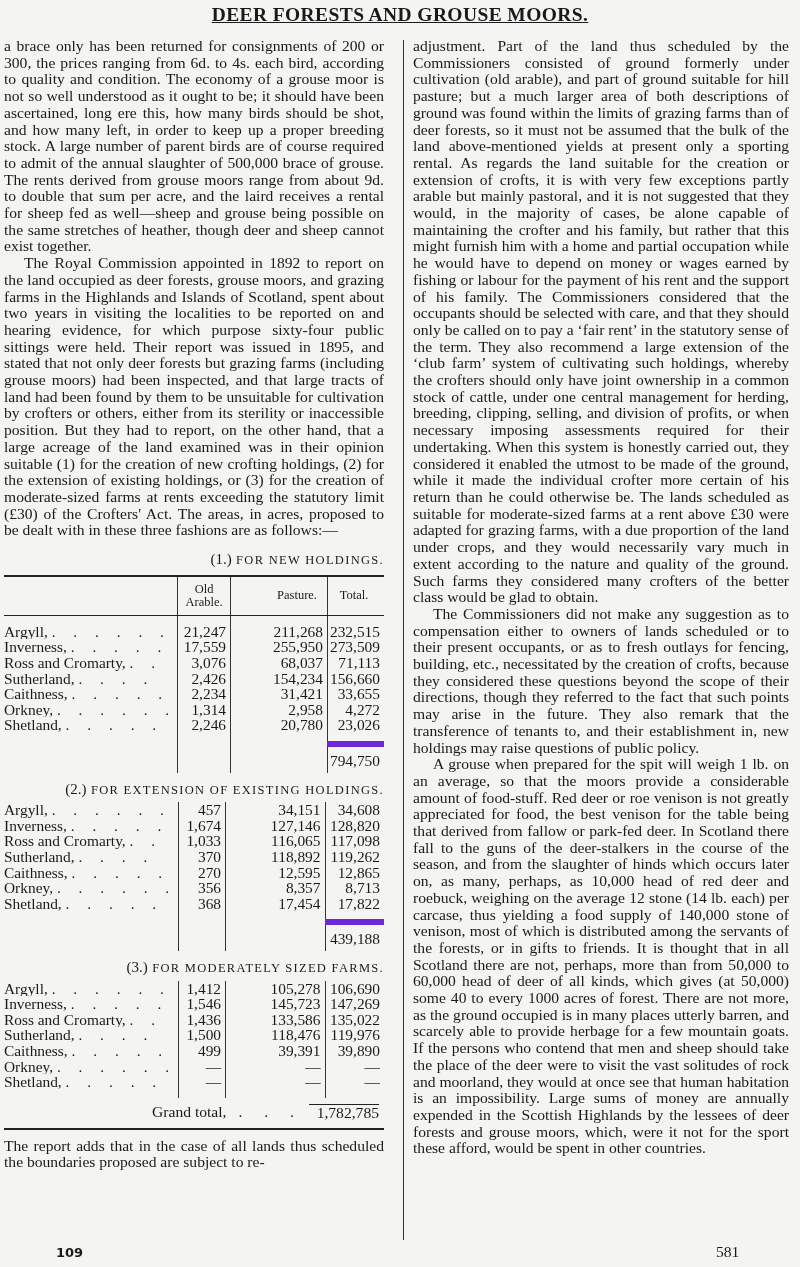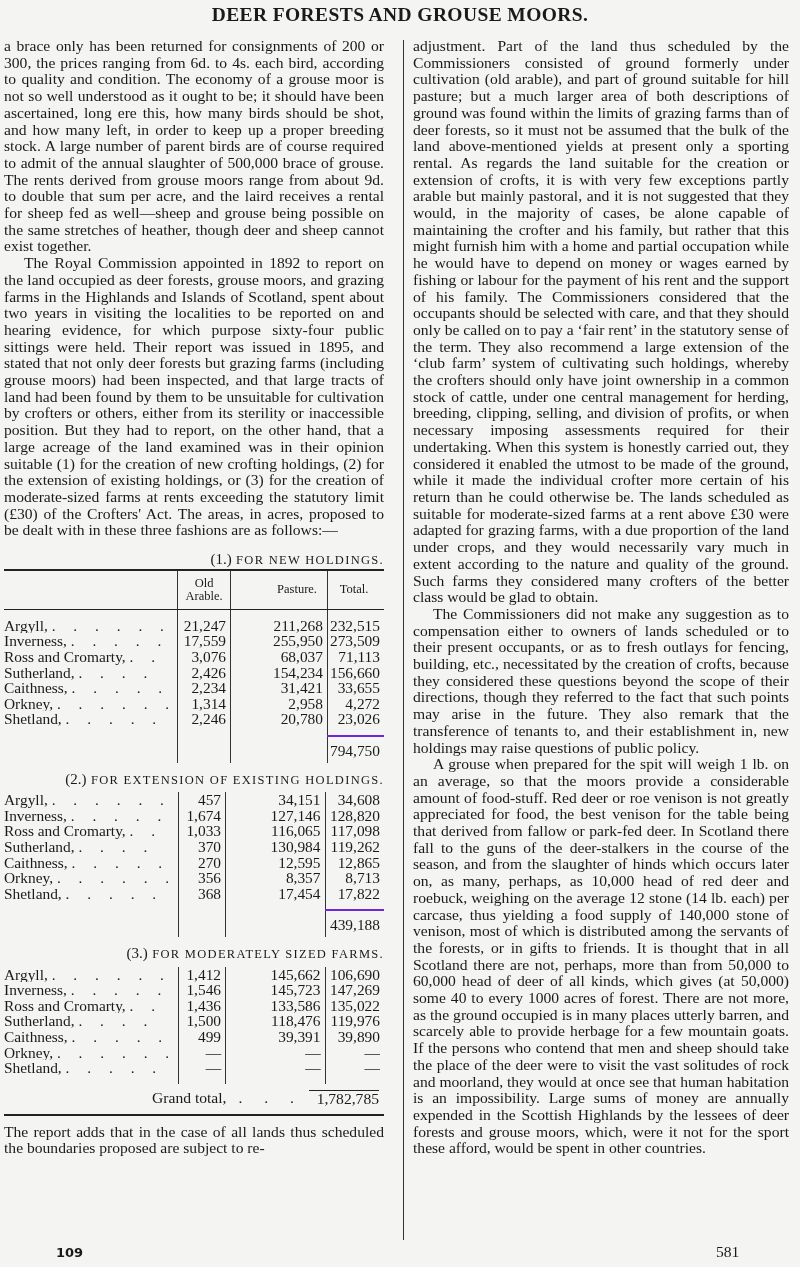--- a/index.html
+++ b/index.html
@@ -6,20 +6,21 @@
   body {
     width: 800px; height: 1267px; overflow: hidden;
     background: #f4f4f2; color: #1a1a1a;
     font-family: "Liberation Serif", "DejaVu Serif", serif;
     position: relative;
   }
   .running-head {
     position: absolute; top: 4px; left: 0; width: 800px;
     text-align: center; font-size: 19.5px; letter-spacing: 0.4px;
     font-weight: bold;
+    text-decoration: underline;
   }
   .col {
     position: absolute; top: 38px;
     font-size: 15.6px; line-height: 16.7px;
     text-align: justify;
   }
   .col-left { left: 4px; width: 380px; }
   .col-right { left: 413px; width: 376px; }
   .col-rule {
     position: absolute; left: 403px; top: 40px; width: 1px; height: 1200px;
@@ -39,21 +40,21 @@
   table.acres td { padding: 0; }
   table.acres td.name { width: 178px; text-align: left; white-space: nowrap; overflow: hidden; }
   table.acres td.num { text-align: right; padding-right: 4px; border-left: 1px solid #333; }
   table.acres td.c1 { width: 58px; }
   table.acres td.c2 { width: 64px; padding-left: 40px; }
   table.acres td.c3 { width: 64px; }
   .dots { letter-spacing: 7px; }
   .thead-row td { height: 38px; vertical-align: middle; text-align: center !important; font-size: 12.5px; line-height: 13px; }
   .top-rule { border-top: 2px solid #222; }
   .head-rule td { border-bottom: 1px solid #222; }
-  .sum-row td.c3 { border-top: 2px solid #6d28d9; }
+  .sum-row td.c3 { border-top: 6px solid #6d28d9; }
   .spacer td { height: 8px; }
   .grand {
     display: flex; justify-content: flex-end; font-size: 15.6px;
     padding-right: 5px; margin-top: 6px;
   }
   .grand .lbl { margin-right: 12px; }
   .grand .gdots { letter-spacing: 9px; margin-right: 6px; }
   .grand .val { border-top: 1px solid #222; min-width: 70px; text-align: right; }
   .hr { border-top: 2px solid #222; margin: 6px 0 8px; }
   .folio {
@@ -72,21 +73,21 @@
 <div class="col col-left">
   <p>a brace only has been returned for consignments of 200 or 300, the prices ranging from 6d. to 4s. each bird, according to quality and condition. The economy of a grouse moor is not so well understood as it ought to be; it should have been ascertained, long ere this, how many birds should be shot, and how many left, in order to keep up a proper breeding stock. A large number of parent birds are of course required to admit of the annual slaughter of 500,000 brace of grouse. The rents derived from grouse moors range from about 9d. to double that sum per acre, and the laird receives a rental for sheep fed as well—sheep and grouse being possible on the same stretches of heather, though deer and sheep cannot exist together.</p>
   <p class="indent">The Royal Commission appointed in 1892 to report on the land occupied as deer forests, grouse moors, and grazing farms in the Highlands and Islands of Scotland, spent about two years in visiting the localities to be reported on and hearing evidence, for which purpose sixty-four public sittings were held. Their report was issued in 1895, and stated that not only deer forests but grazing farms (including grouse moors) had been inspected, and that large tracts of land had been found by them to be unsuitable for cultivation by crofters or others, either from its sterility or inaccessible position. But they had to report, on the other hand, that a large acreage of the land examined was in their opinion suitable (1) for the creation of new crofting holdings, (2) for the extension of existing holdings, or (3) for the creation of moderate-sized farms at rents exceeding the statutory limit (£30) of the Crofters' Act. The areas, in acres, proposed to be dealt with in these three fashions are as follows:—</p>
 
   <div style="height:12px"></div>
 
   <p class="tbl-caption">
     <span class="num">(1.)</span>
     <span>FOR NEW HOLDINGS.</span>
   </p>
-  <table class="acres" style="margin-top:0">
+  <table class="acres" style="margin-top:6px">
     <tbody>
         <tr class="thead-row top-rule head-rule">
       <td class="name top-rule"></td>
       <td class="num c1 top-rule" style="padding:0 6px;">Old Arable.</td>
       <td class="num c2 top-rule">Pasture.</td>
       <td class="num c3 top-rule">Total.</td>
     </tr>
     <tr class="spacer">
           <td></td>
           <td class="num"></td>
@@ -175,21 +176,21 @@
         </tr>
         <tr>
           <td class="name"><span>Ross and Cromarty,</span> <span class="dots">. .</span></td>
           <td class="num c1">1,033</td>
           <td class="num c2">116,065</td>
           <td class="num c3">117,098</td>
         </tr>
         <tr>
           <td class="name"><span>Sutherland,</span> <span class="dots">. . . .</span></td>
           <td class="num c1">370</td>
-          <td class="num c2">130,984</td>
+          <td class="num c2">118,892</td>
           <td class="num c3">119,262</td>
         </tr>
         <tr>
           <td class="name"><span>Caithness,</span> <span class="dots">. . . . .</span></td>
           <td class="num c1">270</td>
           <td class="num c2">12,595</td>
           <td class="num c3">12,865</td>
         </tr>
         <tr>
           <td class="name"><span>Orkney,</span> <span class="dots">. . . . . .</span></td>
@@ -223,21 +224,21 @@
   <div style="height:8px"></div>
   <p class="tbl-caption">
     <span class="num">(3.)</span>
     <span>FOR MODERATELY SIZED FARMS.</span>
   </p>
   <table class="acres" style="margin-top:4px">
     <tbody id="sec2">
         <tr>
           <td class="name"><span>Argyll,</span> <span class="dots">. . . . . .</span></td>
           <td class="num c1">1,412</td>
-          <td class="num c2">145,662</td>
+          <td class="num c2">105,278</td>
           <td class="num c3">106,690</td>
         </tr>
         <tr>
           <td class="name"><span>Inverness,</span> <span class="dots">. . . . .</span></td>
           <td class="num c1">1,546</td>
           <td class="num c2">145,723</td>
           <td class="num c3">147,269</td>
         </tr>
         <tr>
           <td class="name"><span>Ross and Cromarty,</span> <span class="dots">. .</span></td>

